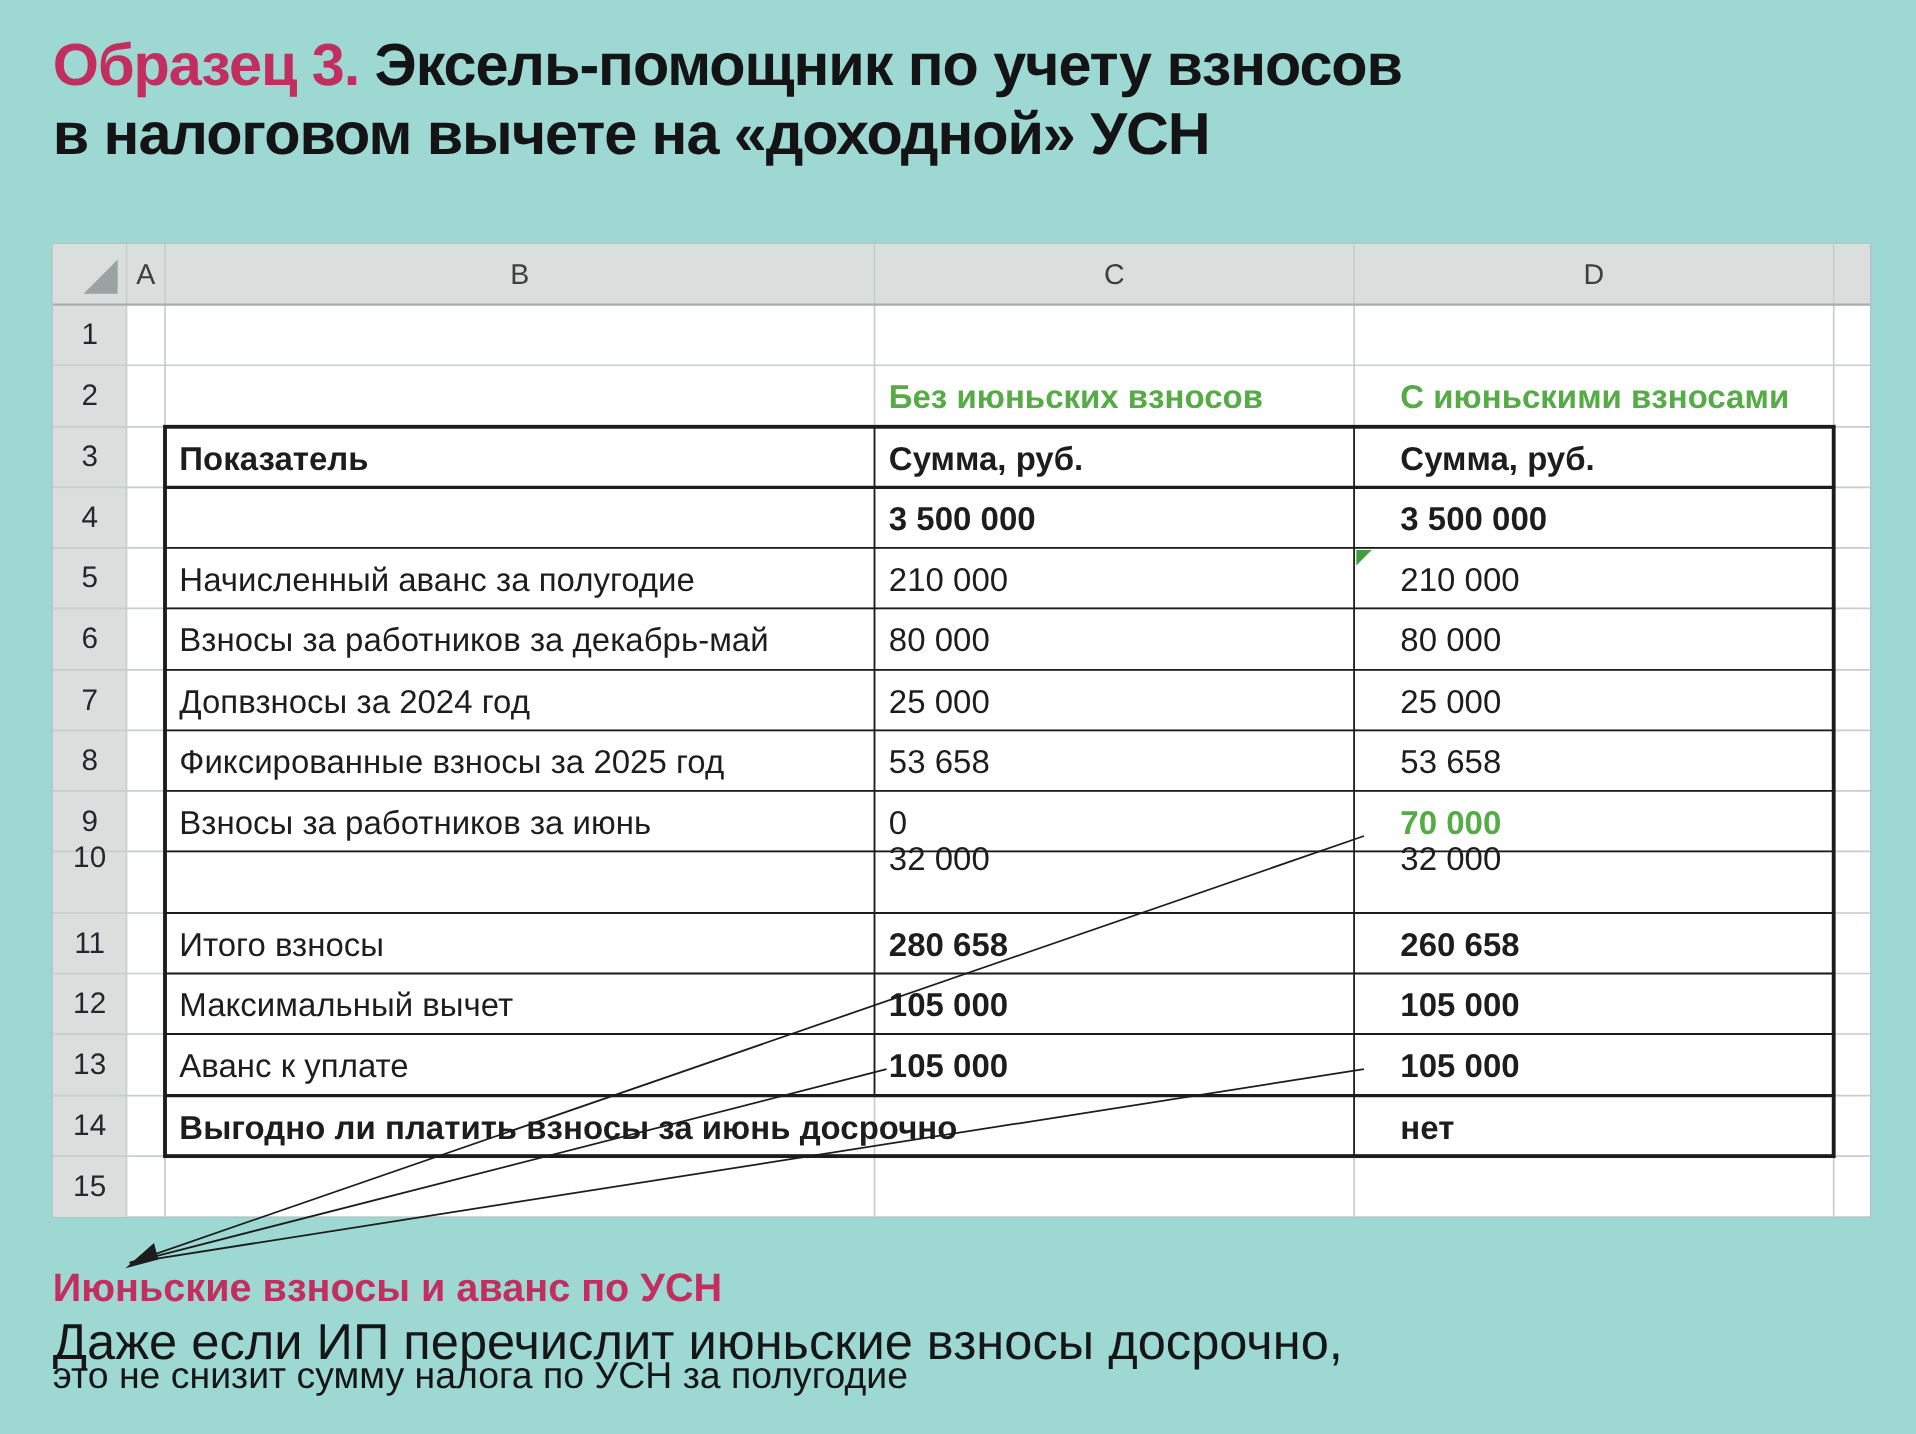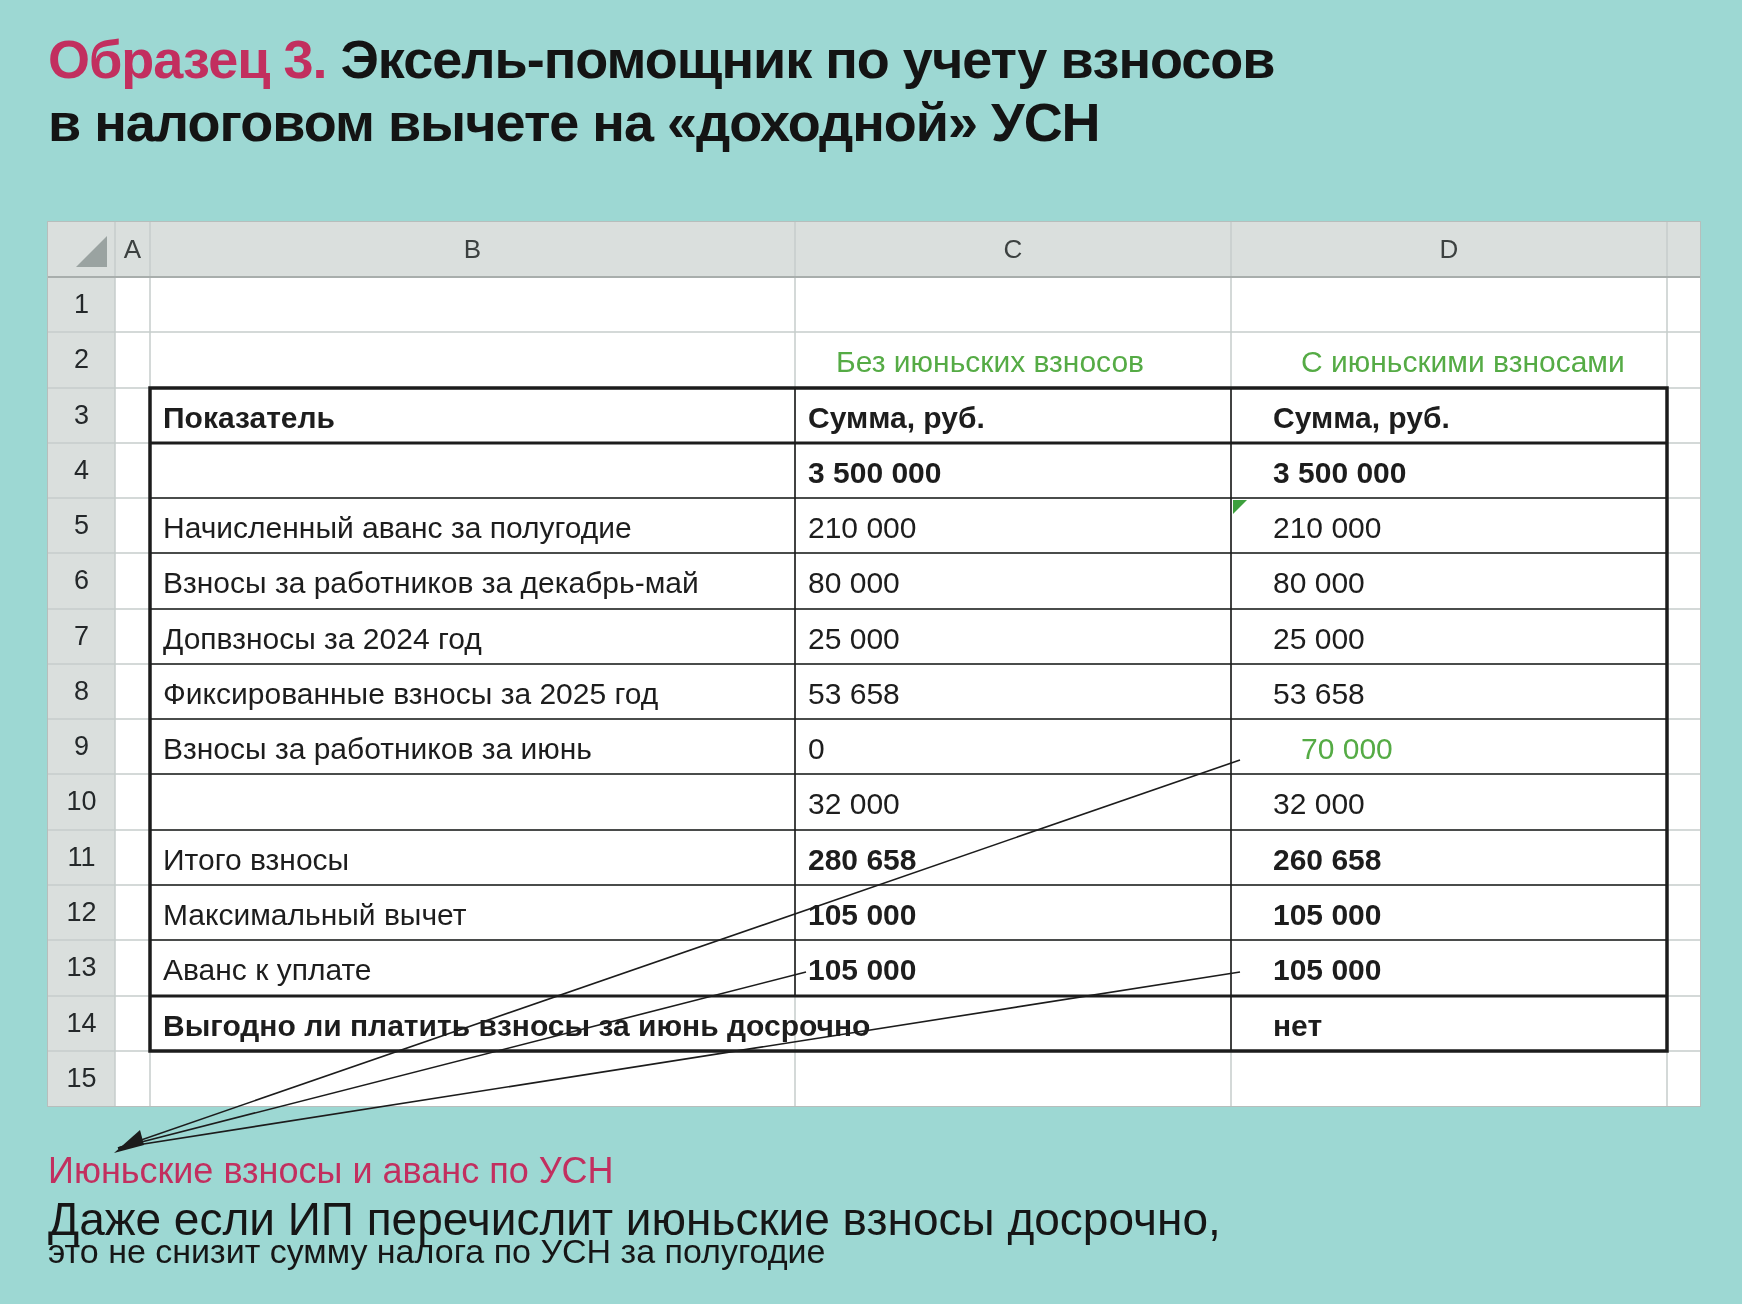--- a/index.html
+++ b/index.html
@@ -28,33 +28,33 @@
           display:flex; align-items:center; justify-content:center;
           font-size:26px; color:#3c4140;}
   .cA{left:115px;width:35px;} .cB{left:150px;width:645px;}
   .cC{left:795px;width:436px;} .cD{left:1231px;width:436px;}
   
   .rnum{position:absolute; left:48px; width:67px; height:55px; z-index:4;
         display:flex; align-items:center; justify-content:center;
         font-size:27px; color:#24282a;}
   
   .rt1{top:277px}.rt2{top:332px}.rt3{top:388px}.rt4{top:443px}.rt5{top:498px}
-  .rt6{top:553px}.rt7{top:609px}.rt8{top:664px}.rt9{top:719px}.rt10{top:774px}
+  .rt6{top:553px}.rt7{top:609px}.rt8{top:664px}.rt9{top:719px}.rt10{top:752px}
   .rt11{top:830px}.rt12{top:885px}.rt13{top:940px}.rt14{top:996px}.rt15{top:1051px}
   
   .cell{position:absolute; height:56px; z-index:4; box-sizing:border-box;
         display:flex; align-items:center; padding:3px 0 0 13px;
         font-size:30px; color:#1d1d1d; white-space:nowrap;}
   .colB{left:150px;width:645px;border-radius:17px;} .colC{left:795px;width:436px;}
   .colD{left:1231px;width:436px;padding-left:42px;} .colBC{left:150px;width:1081px;}
   .bold{font-weight:bold;}
-  .green{color:#55ab45; font-weight:normal;margin-left:28px;}
+  .green{color:#55ab45; font-weight:bold;}
   
   .note-head{position:absolute; left:48px; top:1150px; z-index:5;
-             font-size:36px; font-weight:normal; color:#c22f5f; white-space:nowrap;}
+             font-size:36px; font-weight:bold; color:#c22f5f; white-space:nowrap;}
   .note-line1{position:absolute; left:48px; top:1192px; z-index:5;
               font-size:46px; color:#161616; white-space:nowrap;}
   .note-line2{position:absolute; left:48px; top:1232px; z-index:5;
               font-size:34px; color:#161616; white-space:nowrap;text-align:right;}
 </style>
 </head>
 <body>
 
 <div class="canvas">
 

